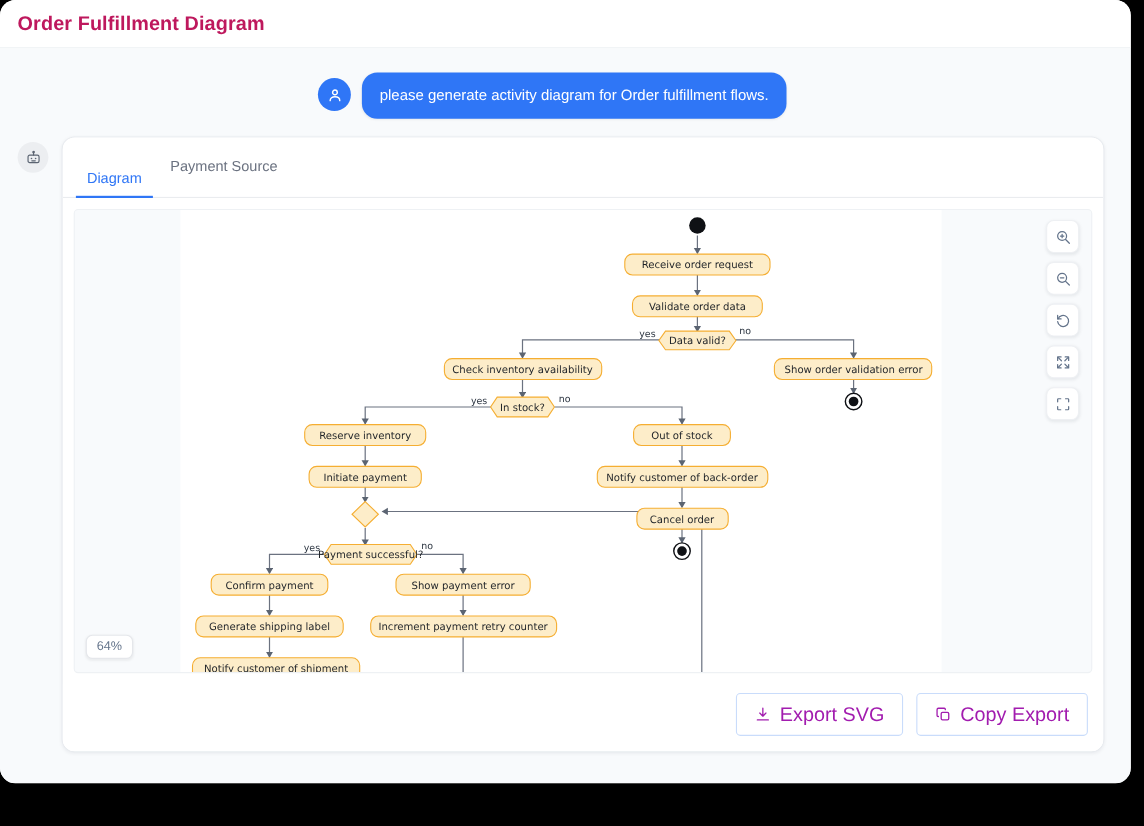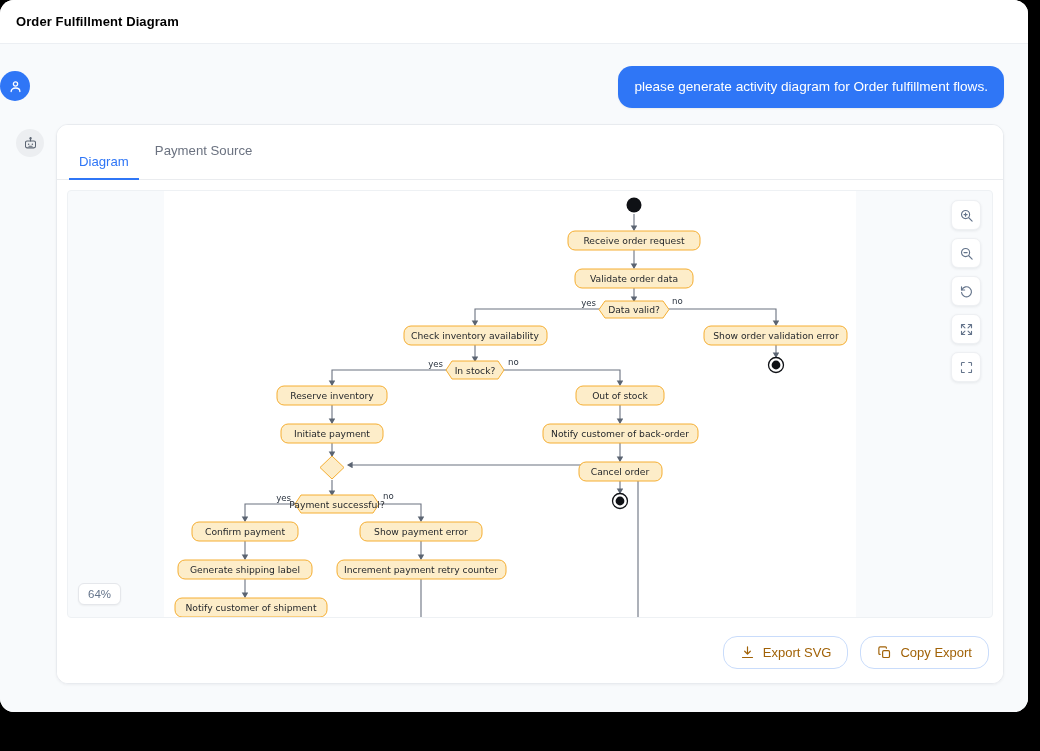--- a/index.html
+++ b/index.html
@@ -24,38 +24,38 @@
   
   .titlebar {
     height: 44px;
     border-bottom: 1px solid #eceff3;
     display: flex;
     align-items: center;
     padding-left: 16px;
     background: #fff;
   }
   .titlebar .title {
-    font-size: 13px;
+    font-size: 18px;
     font-weight: 700;
-    color: #000000;
+    color: #be185d;
     letter-spacing: .1px;
   }
 
   
   .chat-body {
     position: relative;
     height: 668px;
     background: #f8fafc;
     padding: 0;
   }
 
   
   .user-row {
     display: flex;
-    justify-content: space-between;
+    justify-content: center;
     align-items: flex-start;
     padding: 22px 24px 0 0;
     gap: 10px;
   }
   .avatar-user {
     width: 30px; height: 30px;
     border-radius: 50%;
     background: #2f76f6;
     display: flex; align-items: center; justify-content: center;
     flex: 0 0 auto;
@@ -174,24 +174,24 @@
     display: flex;
     justify-content: flex-end;
     gap: 12px;
     padding: 8px 14px 14px 14px;
     background: #fff;
   }
   .action-btn {
     display: flex; align-items: center; gap: 8px;
     border: 1px solid #c9dcfb;
     background: #fff;
-    color: #a16207;
-    border-radius: 14px;
+    color: #a21caf;
+    border-radius: 4px;
     padding: 8px 16px;
-    font-size: 13px;
+    font-size: 18px;
     cursor: pointer;
   }
   .action-btn svg { width: 15px; height: 15px; }
 
   
   .nd-text { font-family: "DejaVu Sans", sans-serif; font-size: 9.2px; fill: #1f2328; }
   .nd-dec  { font-family: "DejaVu Sans", sans-serif; font-size: 9.2px; fill: #1f2328; }
   .nd-lbl  { font-family: "DejaVu Sans", sans-serif; font-size: 8.6px; fill: #2b3440; }
   .nbox { fill: #fdedc9; stroke: #f5ae32; stroke-width: 1; }
   .ndia { fill: #fdedc9; stroke: #f5ae32; stroke-width: 1; }

